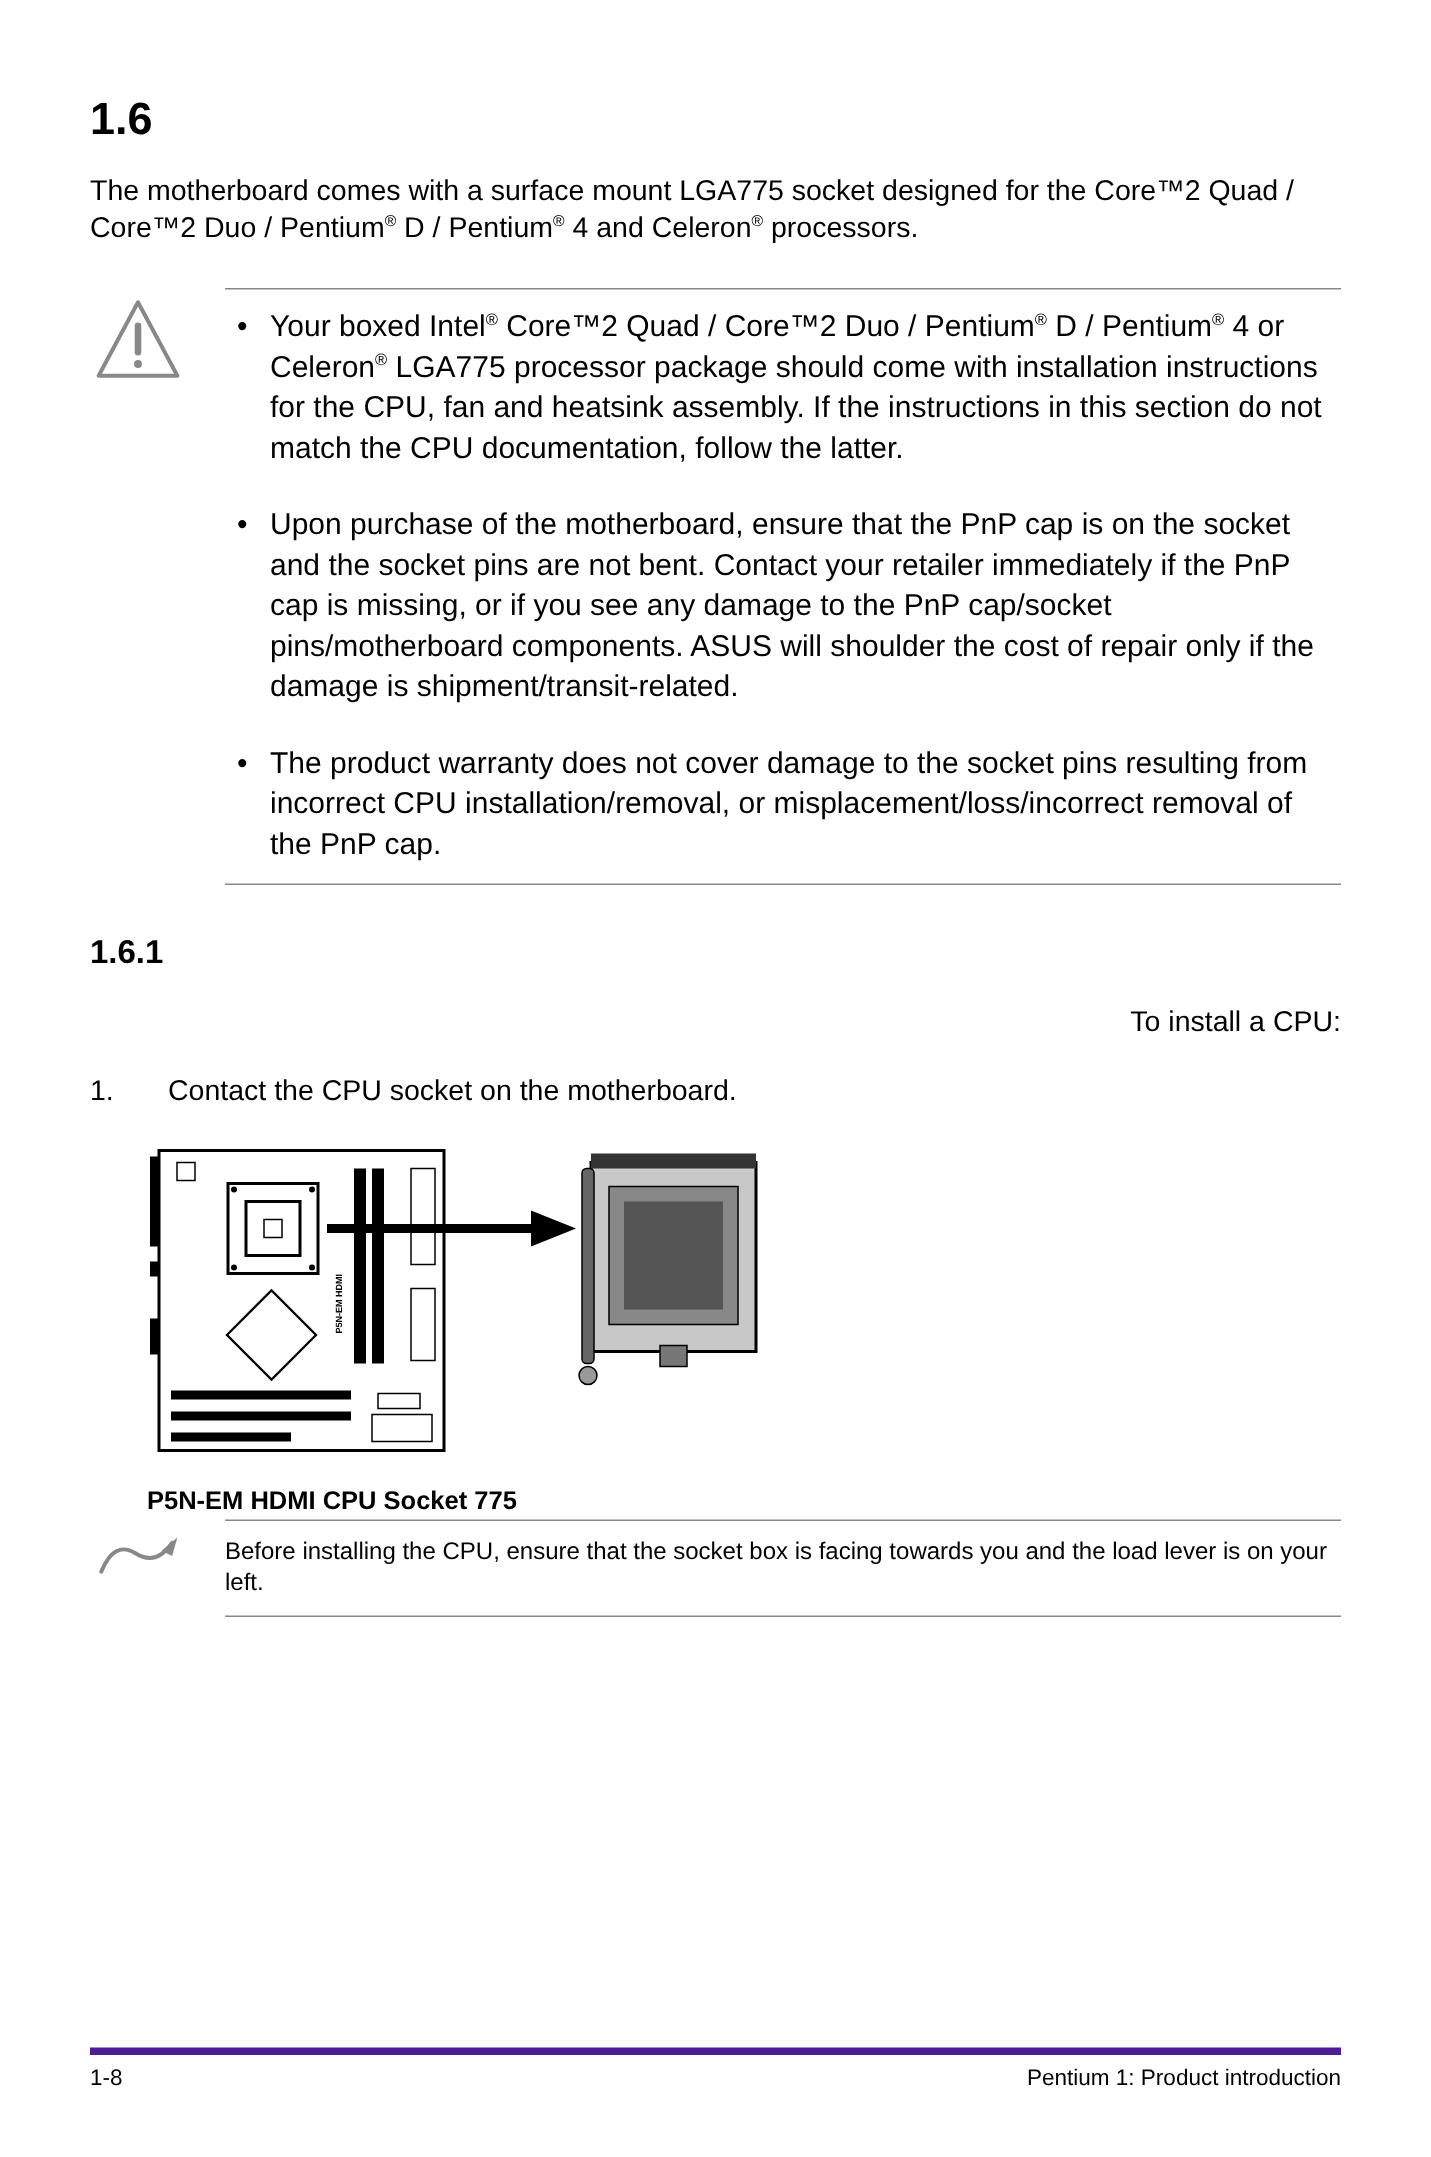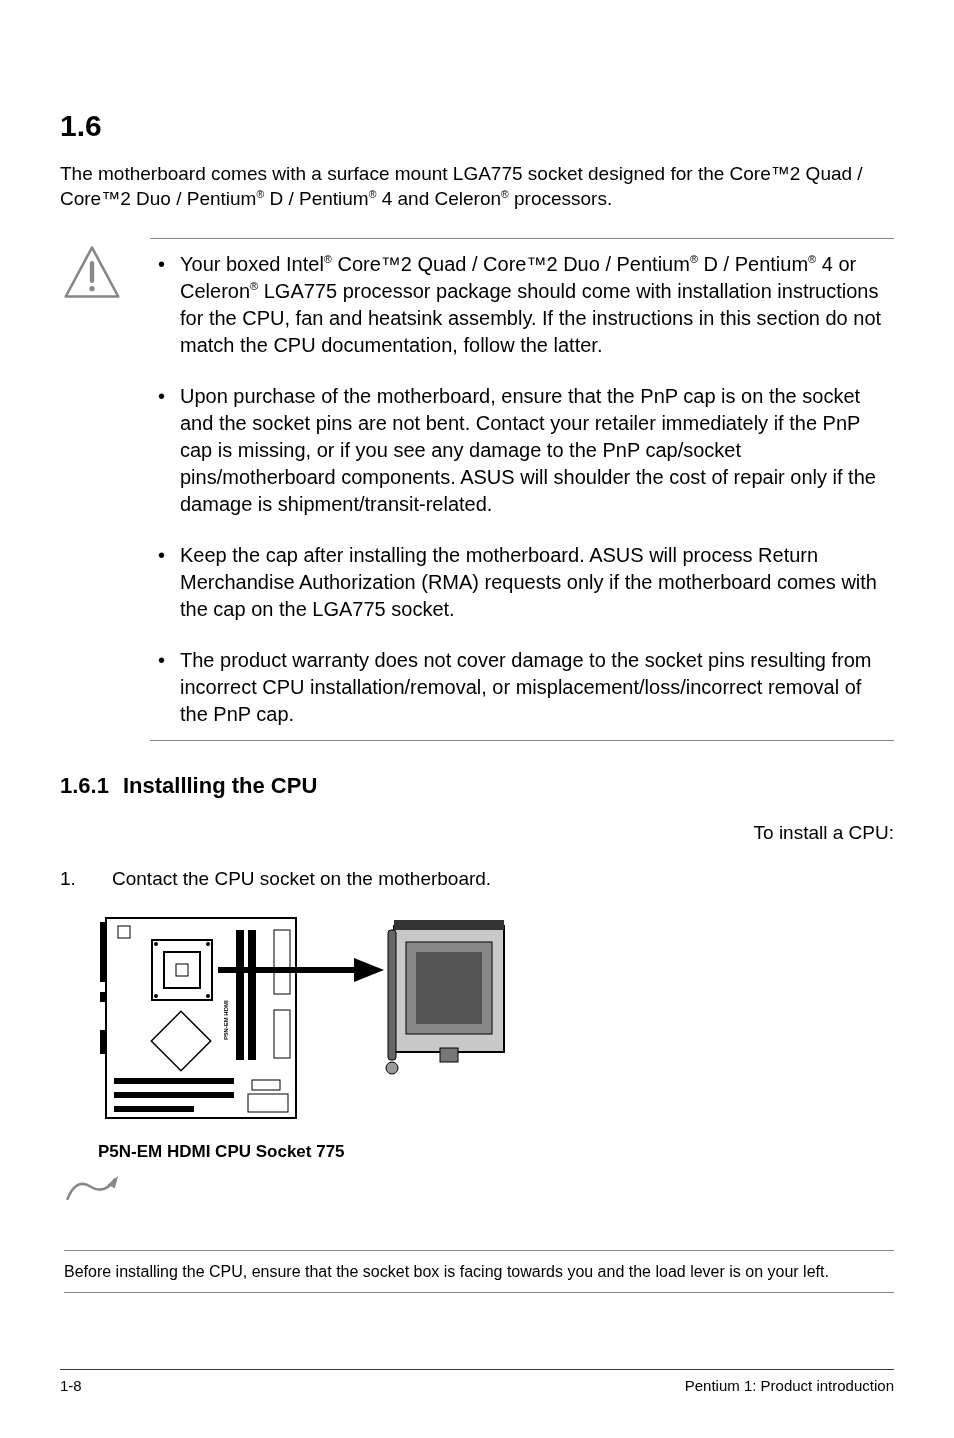--- a/index.html
+++ b/index.html
@@ -6,21 +6,21 @@
   html, body { width: 954px; height: 1438px; }
   body {
     font-family: Arial, Helvetica, sans-serif;
     color: #000;
     background: #fff;
     position: relative;
     padding: 60px 60px 0 60px;
     font-size: 17px;
     line-height: 1.35;
   }
-  .h1-row { display: flex; align-items: baseline; gap: 30px; margin-bottom: 14px; margin-top: 46px; }
+  .h1-row { display: flex; align-items: baseline; gap: 30px; margin-bottom: 14px; }
   .h1-num { font-size: 30px; font-weight: bold; }
   .h1-title { font-size: 30px; font-weight: bold; }
   .intro { font-size: 19px; margin-bottom: 26px; }
   sup, .sup { font-size: 0.55em; vertical-align: super; }
 
   .note-block {
     display: flex;
     gap: 28px;
     margin-bottom: 30px;
     margin-left: 4px;
@@ -50,30 +50,29 @@
   .step-num { flex: 0 0 28px; }
 
   .diagram-wrap { margin-left: 38px; margin-bottom: 4px; }
   .diagram-caption { font-weight: bold; font-size: 17px; margin-left: 38px; }
 
   .tip-block {
     display: flex;
     gap: 28px;
     margin-left: 4px;
     margin-bottom: 60px;
-    flex-direction: column;
   }
   .tip-icon { flex: 0 0 58px; padding-top: 8px; }
   .tip-body { flex: 1; }
   .tip-body p { padding: 10px 0; font-size: 16px; }
 
   .footer {
     position: absolute;
     left: 60px; right: 60px; bottom: 42px;
-    border-top: 1px solid #4c1d95;
+    border-top: 5px solid #4c1d95;
     padding-top: 6px;
     display: flex;
     justify-content: space-between;
     font-size: 15px;
   }
 
   
   .mb-svg { width: 420px; height: auto; }
 </style>
 </head>
@@ -95,30 +94,28 @@
       <circle cx="32" cy="51" r="3" fill="#888"></circle>
     </svg>
   </div>
   <div class="note-body">
     <hr class="rule">
     <ul>
       <li>
         <span>Your boxed Intel</span><span class="sup">®</span><span> Core™2 Quad / Core™2 Duo / Pentium</span><span class="sup">®</span><span> D / Pentium</span><span class="sup">®</span><span> 4 or Celeron</span><span class="sup">®</span><span> LGA775 processor package should come with installation instructions for the CPU, fan and heatsink assembly. If the instructions in this section do not match the CPU documentation, follow the latter.</span>
       </li>
       <li><span>Upon purchase of the motherboard, ensure that the PnP cap is on the socket and the socket pins are not bent. Contact your retailer immediately if the PnP cap is missing, or if you see any damage to the PnP cap/socket pins/motherboard components. ASUS will shoulder the cost of repair only if the damage is shipment/transit-related.</span></li>
-      <li><span>Keep the cap after installing the motherboard. ASUS will process Return Merchandise Authorization (RMA) requests only if the motherboard comes with the cap on the LGA775 socket.</span></li>
       <li><span>The product warranty does not cover damage to the socket pins resulting from incorrect CPU installation/removal, or misplacement/loss/incorrect removal of the PnP cap.</span></li>
     </ul>
     <hr class="rule">
   </div>
 </div>
 
 <div class="h2-row">
   <span class="h2-num">1.6.1</span>
-  <span class="h2-title">Installling the CPU</span>
 </div>
 
 <p class="p-install">To install a CPU:</p>
 
 <div class="step-row">
   <span class="step-num">1.</span>
   <span>Contact the CPU socket on the motherboard.</span>
 </div>
 
 <div class="diagram-wrap">

